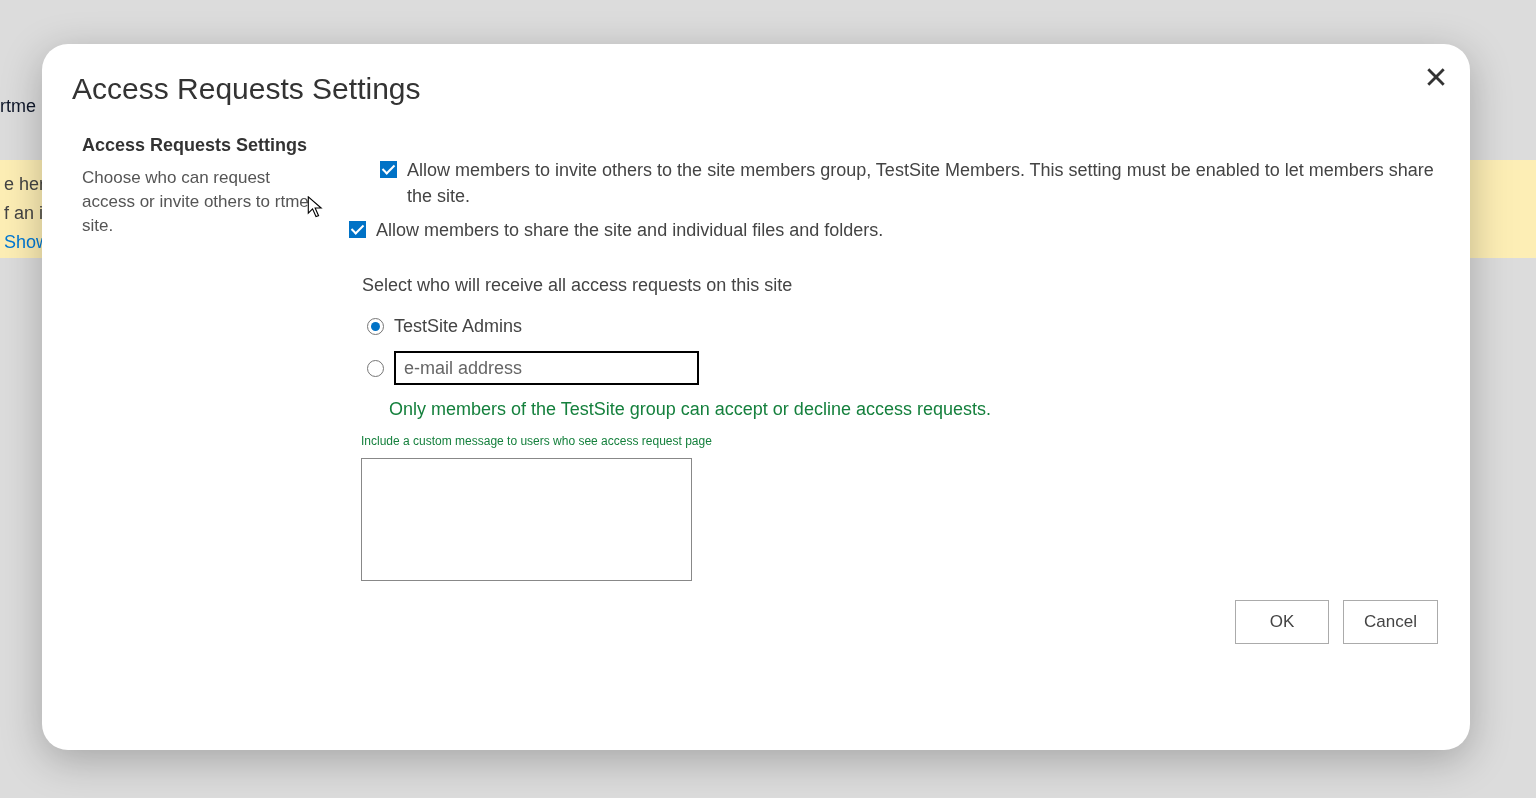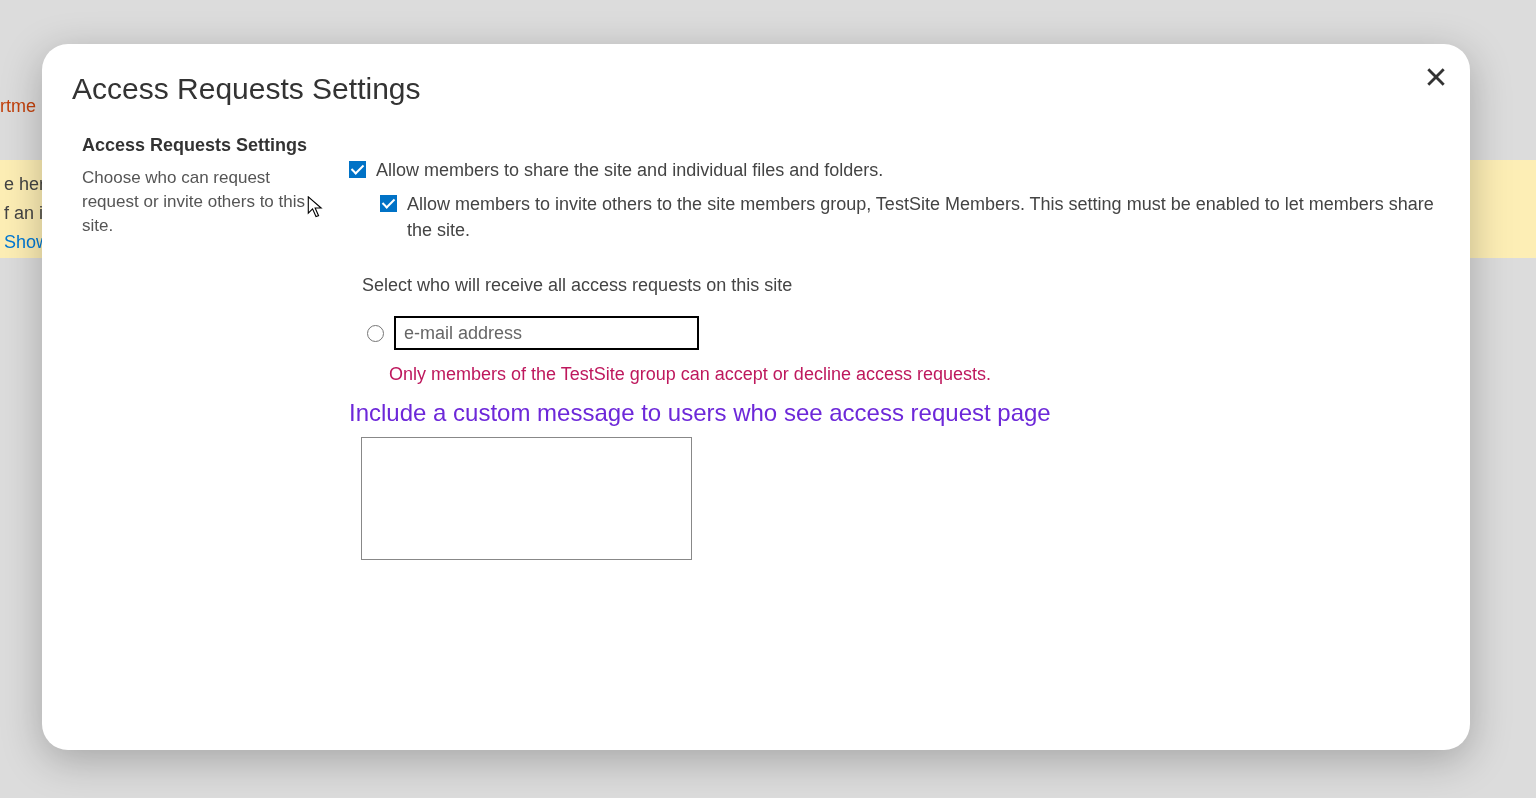--- a/index.html
+++ b/index.html
@@ -20,21 +20,21 @@
       top: 0;
       left: 0;
       width: 100%;
       height: 100%;
       background: #dcdcdc;
     }
     .bg-text {
       position: absolute;
       left: 0;
       top: 96px;
-      color: #c2410c;
+      color: #0f172a;
       font-size: 18px;
     }
     .bg-banner {
       position: absolute;
       left: 0;
       top: 160px;
       width: 1536px;
       height: 98px;
       background: #fdeeb5;
       color: #444;
@@ -190,26 +190,27 @@
       font-size: 18px;
       padding: 0 8px;
       font-family: inherit;
       color: #be185d;
     }
     .email-input::placeholder { color: #666; }
     .note {
       margin-left: 40px;
       margin-top: 6px;
       font-size: 18px;
-      color: #be185d;
+      color: #15803d;
       margin-bottom: 14px;
     }
     .msg-label {
-      font-size: 24px;
-      color: #6d28d9;
+      margin-left: 12px;
+      font-size: 12px;
+      color: #15803d;
       margin-bottom: 10px;
     }
     .msg-textarea {
       margin-left: 12px;
       width: 331px;
       height: 123px;
       border: 1px solid #888;
       resize: none;
       font-family: inherit;
       font-size: 16px;
@@ -258,51 +259,59 @@
   <div class="dialog-header">Access Requests Settings</div>
   <div class="close-btn">
     <svg viewBox="0 0 14 14">
       <line x1="1" y1="1" x2="13" y2="13" stroke="#333" stroke-width="2.2"></line>
       <line x1="13" y1="1" x2="1" y2="13" stroke="#333" stroke-width="2.2"></line>
     </svg>
   </div>
 
   <div class="left-panel">
     <div class="panel-title">Access Requests Settings</div>
-    <div class="panel-desc">Choose who can request request or invite others to this site.</div>
+    <div class="panel-desc">Choose who can request access or invite others to rtme site.</div>
   </div>
 
   <div class="main-panel">
+
+    <div class="row sub-row">
+      <div class="checkbox checked"></div>
+      <div class="row-label">Allow members to invite others to the site members group, TestSite Members. This setting must be enabled to let members share the site.</div>
+    </div>
 
     <div class="row">
       <div class="checkbox checked"></div>
       <div class="row-label">Allow members to share the site and individual files and folders.</div>
     </div>
 
-    <div class="row sub-row">
-      <div class="checkbox checked"></div>
-      <div class="row-label">Allow members to invite others to the site members group, TestSite Members. This setting must be enabled to let members share the site.</div>
-    </div>
-
     <div class="section-gap"></div>
 
 
     <div class="instruction">Select who will receive all access requests on this site</div>
 
     <div class="radio-group">
+      <div class="radio-row">
+        <div class="radio selected"></div>
+        <div class="radio-label">TestSite Admins</div>
+      </div>
       <div class="radio-row">
         <div class="radio"></div>
         <input class="email-input" type="text" placeholder="e-mail address" style="">
       </div>
     </div>
 
     <div class="note">Only members of the TestSite group can accept or decline access requests.</div>
 
     <div class="msg-label">Include a custom message to users who see access request page</div>
     <textarea class="msg-textarea" style=""></textarea>
 
   </div>
 
+  <div class="footer">
+    <button class="btn">OK</button>
+    <button class="btn">Cancel</button>
+  </div>
 </div>
 
 <svg class="cursor" viewBox="0 0 20 28">
   <path d="M1 1 L1 20 L6 15 L10 24 L13 23 L9 14 L16 14 Z" fill="#fff" stroke="#000" stroke-width="1.3"></path>
 </svg>
 
 </body></html>

